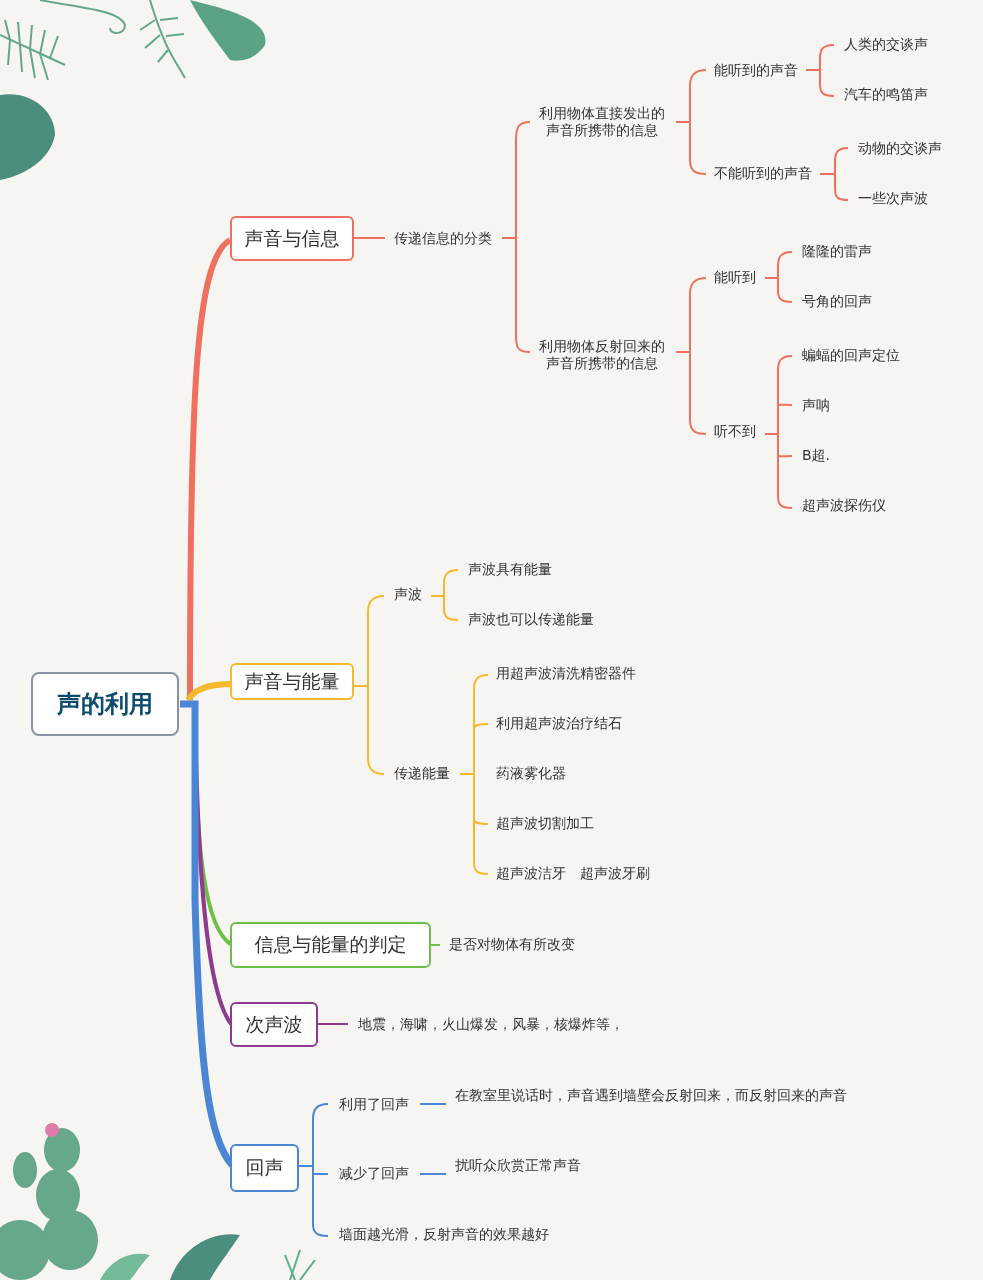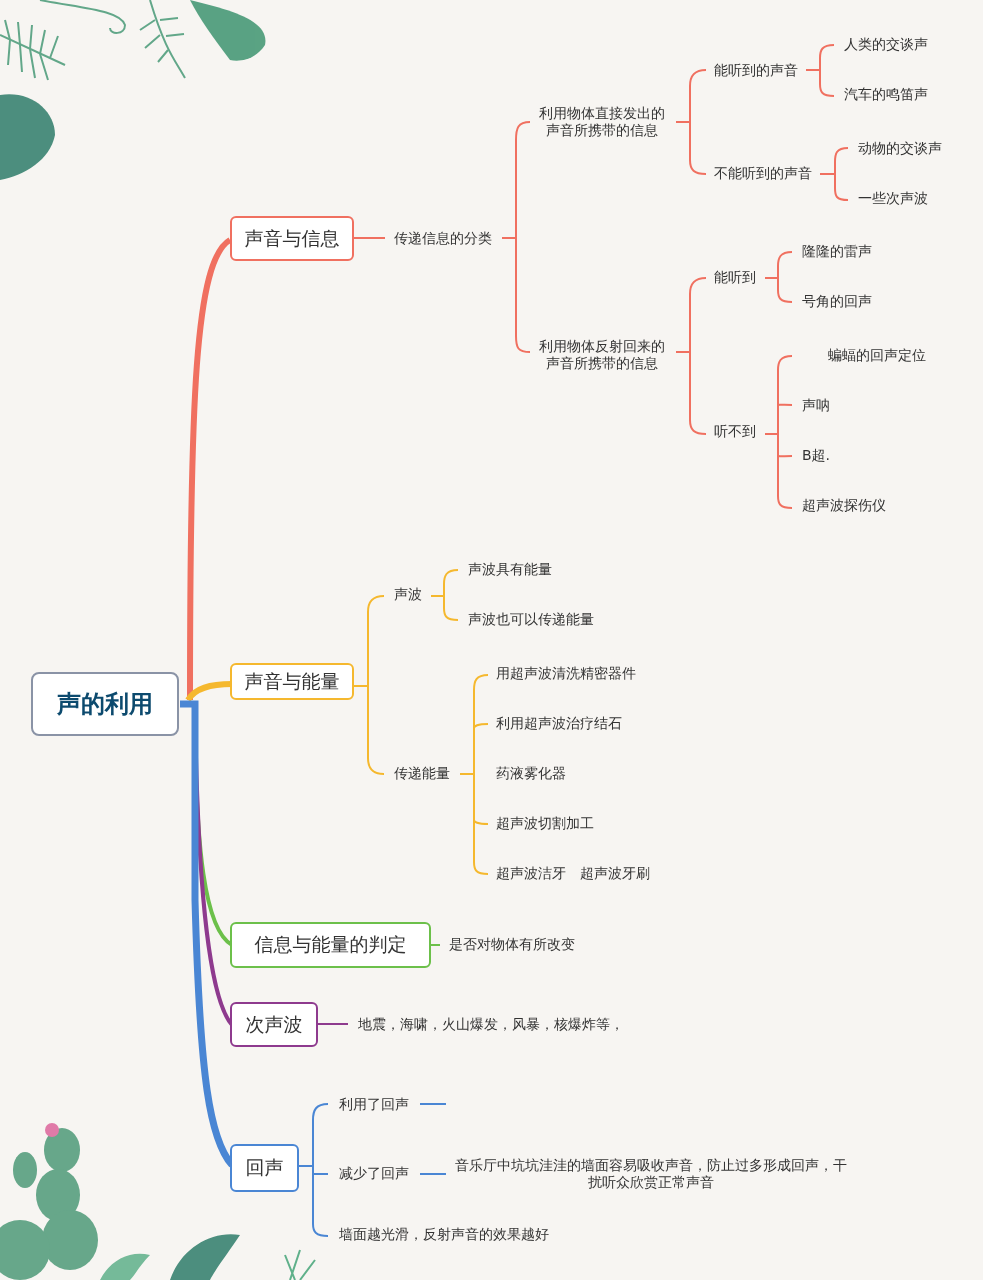--- a/index.html
+++ b/index.html
@@ -128,21 +128,21 @@
 <div class="node" style="left:858px;top:190px">一些次声波</div>
 
 <div class="node" style="left:539px;top:338px">
   <div>利用物体反射回来的</div>
   <div>声音所携带的信息</div>
 </div>
 <div class="node" style="left:714px;top:269px">能听到</div>
 <div class="node" style="left:802px;top:243px">隆隆的雷声</div>
 <div class="node" style="left:802px;top:293px">号角的回声</div>
 <div class="node" style="left:714px;top:423px">听不到</div>
-<div class="node" style="left:828px;top:347px">蝙蝠的回声定位</div>
+<div class="node" style="left:802px;top:347px">蝙蝠的回声定位</div>
 <div class="node" style="left:802px;top:397px">声呐</div>
 <div class="node" style="left:802px;top:447px">B超.</div>
 <div class="node" style="left:802px;top:497px">超声波探伤仪</div>
 
 <div class="box" style="left:230px;top:663px;width:124px;height:37px;border-color:#f5b82e">声音与能量</div>
 <div class="node" style="left:394px;top:586px">声波</div>
 <div class="node" style="left:468px;top:561px">声波具有能量</div>
 <div class="node" style="left:468px;top:611px">声波也可以传递能量</div>
 <div class="node" style="left:394px;top:765px">传递能量</div>
 <div class="node" style="left:496px;top:665px">用超声波清洗精密器件</div>
@@ -153,19 +153,19 @@
 
 <div class="box" style="left:230px;top:922px;width:201px;height:46px;border-color:#6cc04a">信息与能量的判定</div>
 <div class="node" style="left:449px;top:936px">是否对物体有所改变</div>
 
 <div class="box" style="left:230px;top:1002px;width:88px;height:45px;border-color:#8e3a8e">次声波</div>
 <div class="node" style="left:358px;top:1016px">地震，海啸，火山爆发，风暴，核爆炸等，</div>
 
 <div class="box" style="left:230px;top:1144px;width:69px;height:48px;border-color:#4a86d4">回声</div>
 <div class="node" style="left:339px;top:1096px">利用了回声</div>
 <div class="node" style="left:455px;top:1087px">
+  <div>在教室里说话时，声音遇到墙壁会反射回来，而反射回来的声音</div>
 </div>
 <div class="node" style="left:339px;top:1165px">减少了回声</div>
 <div class="node" style="left:455px;top:1157px">
-  <div>音乐厅中坑坑洼洼的墙面容易吸收声音，防止过多形成回声，干</div>
   <div>扰听众欣赏正常声音</div>
 </div>
 <div class="node" style="left:339px;top:1226px">墙面越光滑，反射声音的效果越好</div>
 
 </body></html>

